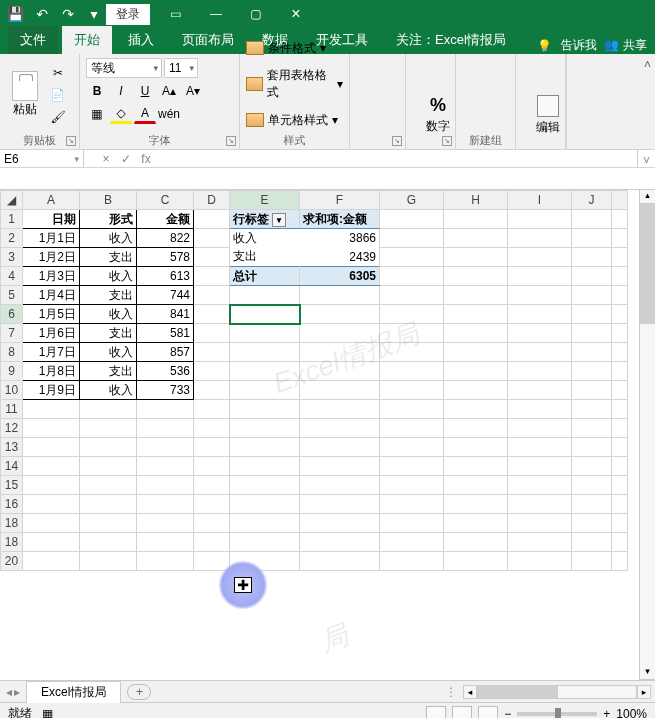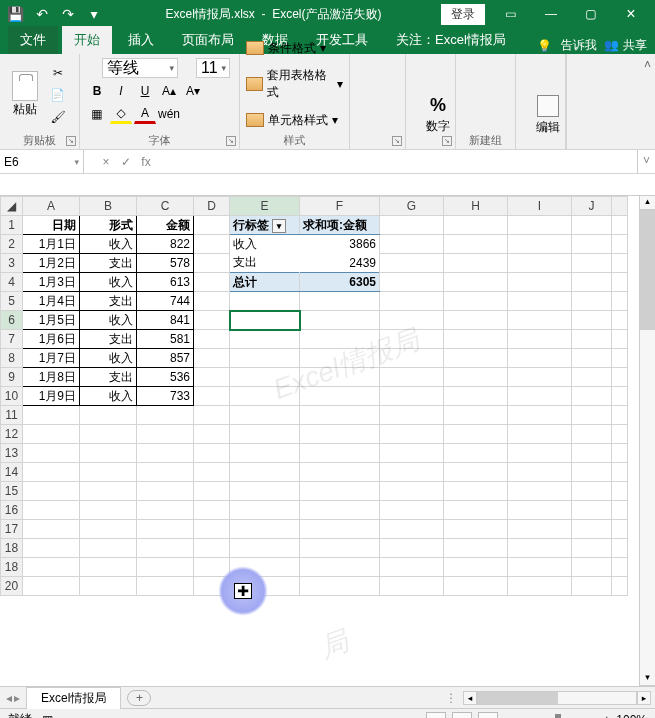--- a/index.html
+++ b/index.html
@@ -21,30 +21,30 @@
 .group { border-right:1px solid #d4d4d4; padding:4px 6px 2px; display:flex; flex-direction:column; justify-content:flex-end; position:relative; }
 .group-body { flex:1; display:flex; align-items:center; gap:4px; }
 .group-label { text-align:center; font-size:11px; color:#666; padding-top:2px; height:16px; }
 .dialog-launcher { position:absolute; right:3px; bottom:3px; width:10px; height:10px; border:1px solid #999; font-size:7px; line-height:8px; text-align:center; color:#666; cursor:pointer; }
 .clip-big { width:38px; height:60px; border:1px solid transparent; display:flex; flex-direction:column; align-items:center; justify-content:center; cursor:pointer; }
 .clip-icon { width:26px; height:30px; border:1px solid #bbb; background:#fff; position:relative; }
 .clip-icon::after{content:"";position:absolute;top:2px;left:6px;width:12px;height:6px;border:1px solid #999;border-bottom:none;border-radius:3px 3px 0 0;}
 .col { display:flex; flex-direction:column; gap:2px; }
 .small-btn { width:20px; height:20px; display:flex; align-items:center; justify-content:center; cursor:pointer; font-size:12px; }
 .font-group .row1 { display:flex; gap:2px; align-items:center; }
-.font-sel { border:1px solid #ccc; background:#fff; height:20px; padding:0 16px 0 4px; font-size:16px; display:flex; align-items:center; position:relative; cursor:pointer;margin-left:16px;}
+.font-sel { border:1px solid #ccc; background:#fff; height:20px; padding:0 16px 0 4px; font-size:12px; display:flex; align-items:center; position:relative; cursor:pointer;}
 .font-sel::after{content:"▾";position:absolute;right:3px;font-size:9px;color:#666;}
 .font-name{width:76px;} .font-size{width:34px;}
 .font-group .row2, .font-group .row3 { display:flex; gap:2px; margin-top:3px; }
 .fbtn { width:22px; height:20px; border:1px solid transparent; display:flex; align-items:center; justify-content:center; cursor:pointer; font-size:12px;}
 .style-row { display:flex; align-items:center; gap:4px; font-size:12px; cursor:pointer; height:22px; }
 .style-icon { width:18px; height:14px; border:1px solid #b07830; background:linear-gradient(#f8d090,#e8b060); }
 .big-area { display:flex; flex-direction:column; align-items:center; justify-content:center; width:52px; height:64px; cursor:pointer; font-size:12px; gap:2px;}
 .big-area .ic { width:22px; height:22px; border:1px solid #888; background:#fafafa; }
-.name-box-bar { height:24px; border-bottom:1px solid #d4d4d4; display:flex; align-items:center; background:#fff; }
+.name-box-bar { height:18px; border-bottom:1px solid #d4d4d4; display:flex; align-items:center; background:#fff; }
 .name-box { width:84px; border-right:1px solid #ccc; padding:0 4px; height:100%; display:flex; align-items:center; font-size:12px; position:relative;}
 .name-box::after{content:"▾";position:absolute;right:4px;font-size:9px;color:#888;}
 .fx-btn { width:20px; text-align:center; color:#888; cursor:pointer; }
 .fx-btn:last-of-type{font-style:italic;}
 .formula-bar { flex:1; padding:0 4px; }
 .formula-expand { width:18px; text-align:center; color:#888; cursor:pointer; border-left:1px solid #ccc; height:100%; line-height:22px;}
 .grid-wrap { position:relative; height:490px; overflow:hidden; }
 .grid-spacer { height:22px; background:#fff; border-bottom:1px solid #ccc;}
 table.sheet { border-collapse:collapse; table-layout:fixed; }
 .sheet th, .sheet td { border:1px solid #d4d4d4; height:19px; font-size:12px; padding:0 3px; overflow:hidden; white-space:nowrap; background:#fff;}
@@ -82,23 +82,20 @@
 </head>
 <body>
 
 <div class="titlebar">
   <div class="qat">
     <div class="qat-btn">💾</div>
     <div class="qat-btn">↶</div>
     <div class="qat-btn">↷</div>
     <div class="qat-btn">▾</div>
   </div>
-  <div class="title-txt">
-    <span>Excel情报局.xlsx</span> &nbsp;-&nbsp; <span>Excel(产品激活失败)</span>
-  </div>
   <div class="login-btn">登录</div>
   <div class="win-btn">▭</div>
   <div class="win-btn">—</div>
   <div class="win-btn">▢</div>
   <div class="win-btn xbtn">×</div>
 </div>
 
 <div class="ribbon-tabs">
   <div class="rtab file">文件</div>
   <div class="rtab active">开始</div>
@@ -460,34 +457,20 @@
           <td></td>
           <td></td>
           <td></td>
           <td></td>
           <td></td>
           <td></td>
           <td></td>
           <td></td>
         </tr>
         <tr>
-          <th class="rowh">17</th>
-          <td></td>
-          <td></td>
-          <td></td>
-          <td></td>
-          <td></td>
-          <td></td>
-          <td></td>
-          <td></td>
-          <td></td>
-          <td></td>
-          <td></td>
-        </tr>
-        <tr>
           <th class="rowh">18</th>
           <td></td>
           <td></td>
           <td></td>
           <td></td>
           <td></td>
           <td></td>
           <td></td>
           <td></td>
           <td></td>

